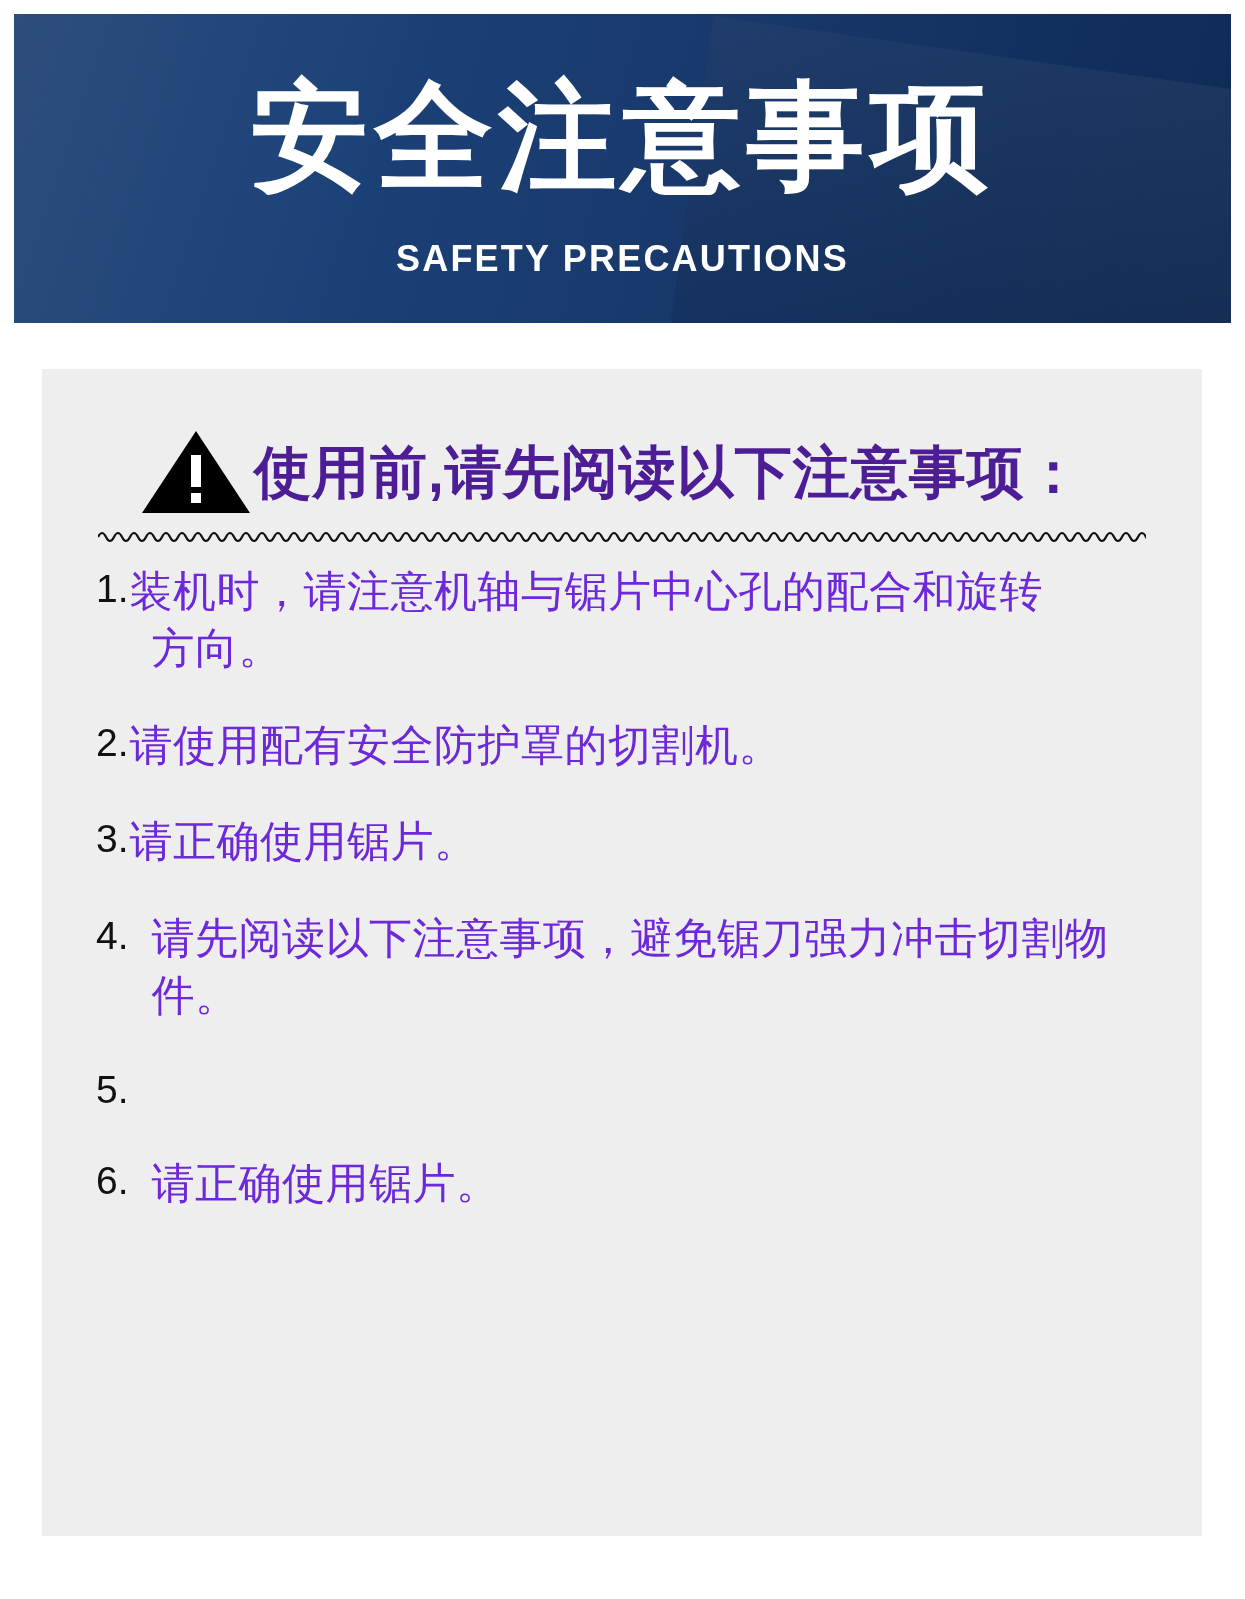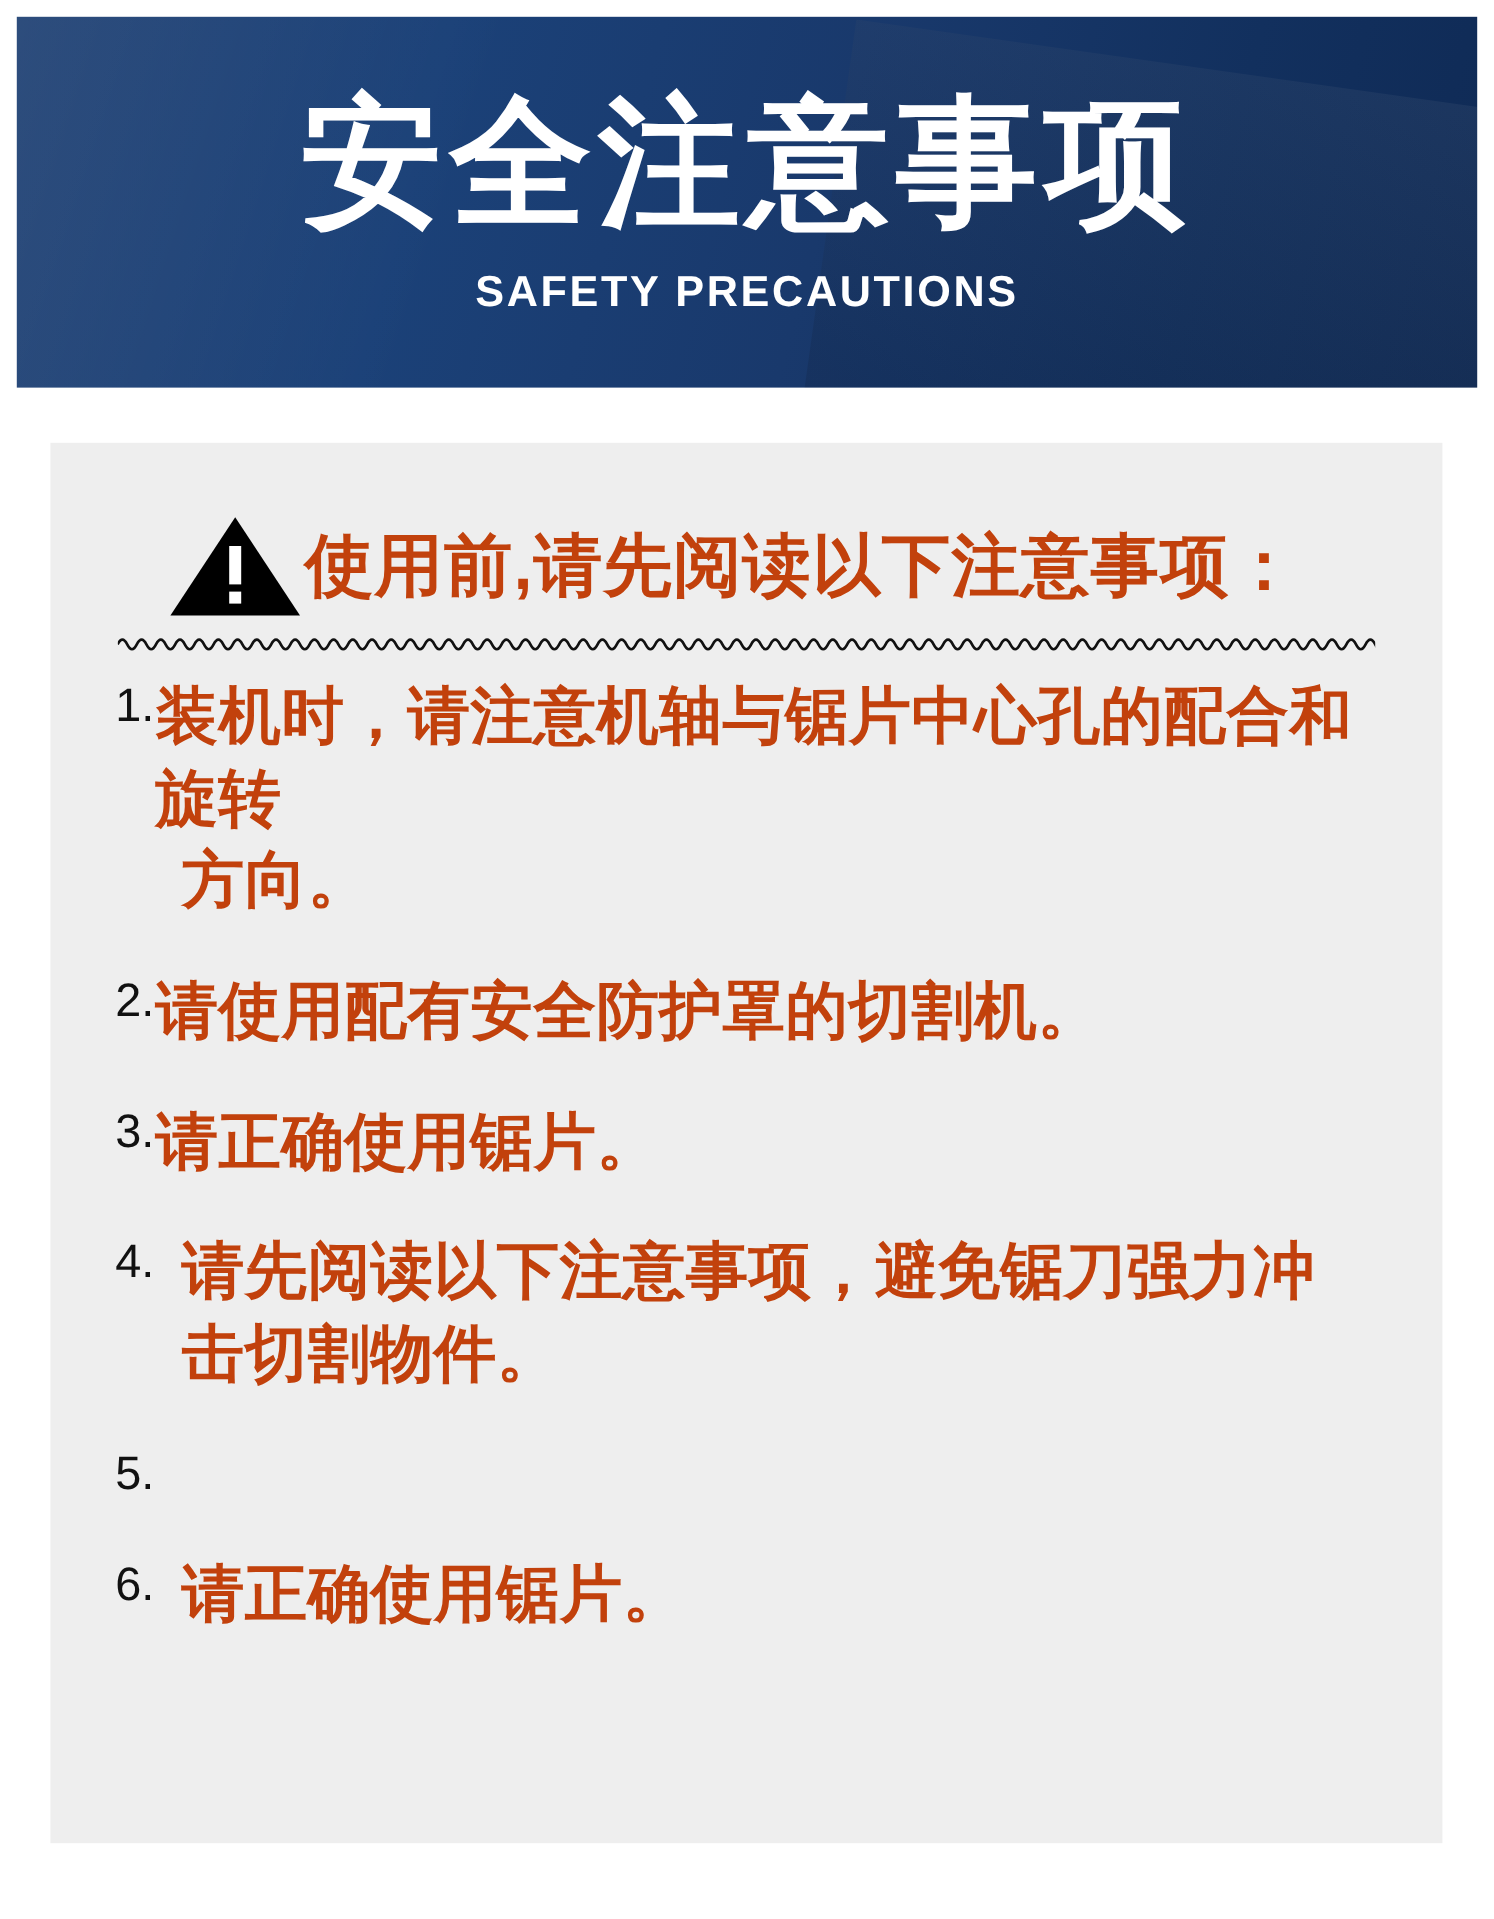--- a/index.html
+++ b/index.html
@@ -65,21 +65,21 @@
     align-items: center;
     justify-content: center;
   }
 
   .banner-title {
     color: #ffffff;
     font-size: 118px;
     font-weight: bold;
     letter-spacing: 6px;
     line-height: 1.08;
-    margin: 0;
+    margin: 16px;
     padding: 0 0 4px 0;
     white-space: nowrap;
     font-family: "Liberation Sans", "DejaVu Sans", sans-serif;
   }
 
   .banner-subtitle {
     color: #ffffff;
     font-size: 36px;
     font-weight: bold;
     letter-spacing: 2.2px;
@@ -110,21 +110,21 @@
     flex: 0 0 auto;
     width: 112px;
     height: 86px;
     margin-right: 2px;
     display: block;
   }
 
   .notice-head-text {
     font-size: 57px;
     font-weight: bold;
-    color: #c2410c;
+    color: #4c1d95;
     letter-spacing: 1px;
     line-height: 1;
     white-space: nowrap;
   }
 
   .divider {
     margin: 14px 8px 18px 8px;
     height: 16px;
     width: calc(100% - 16px);
     overflow: hidden;
@@ -147,26 +147,25 @@
   .item-num {
     flex: 0 0 auto;
     font-size: 39px;
     color: #111111;
     line-height: 1.32;
     padding-right: 1px;
     font-family: "Liberation Sans", "DejaVu Sans", sans-serif;
   }
 
   .item-text {
-    font-size: 52px;
-    color: #c2410c;
+    font-size: 43px;
+    color: #6d28d9;
     line-height: 1.32;
     letter-spacing: 0.5px;
     text-indent: 0;
-    font-weight: bold;
   }
   .item-text .cont {
     display: block;
     padding-left: 22px;
   }
 </style>
 </head>
 <body>
 
 <div class="page">

